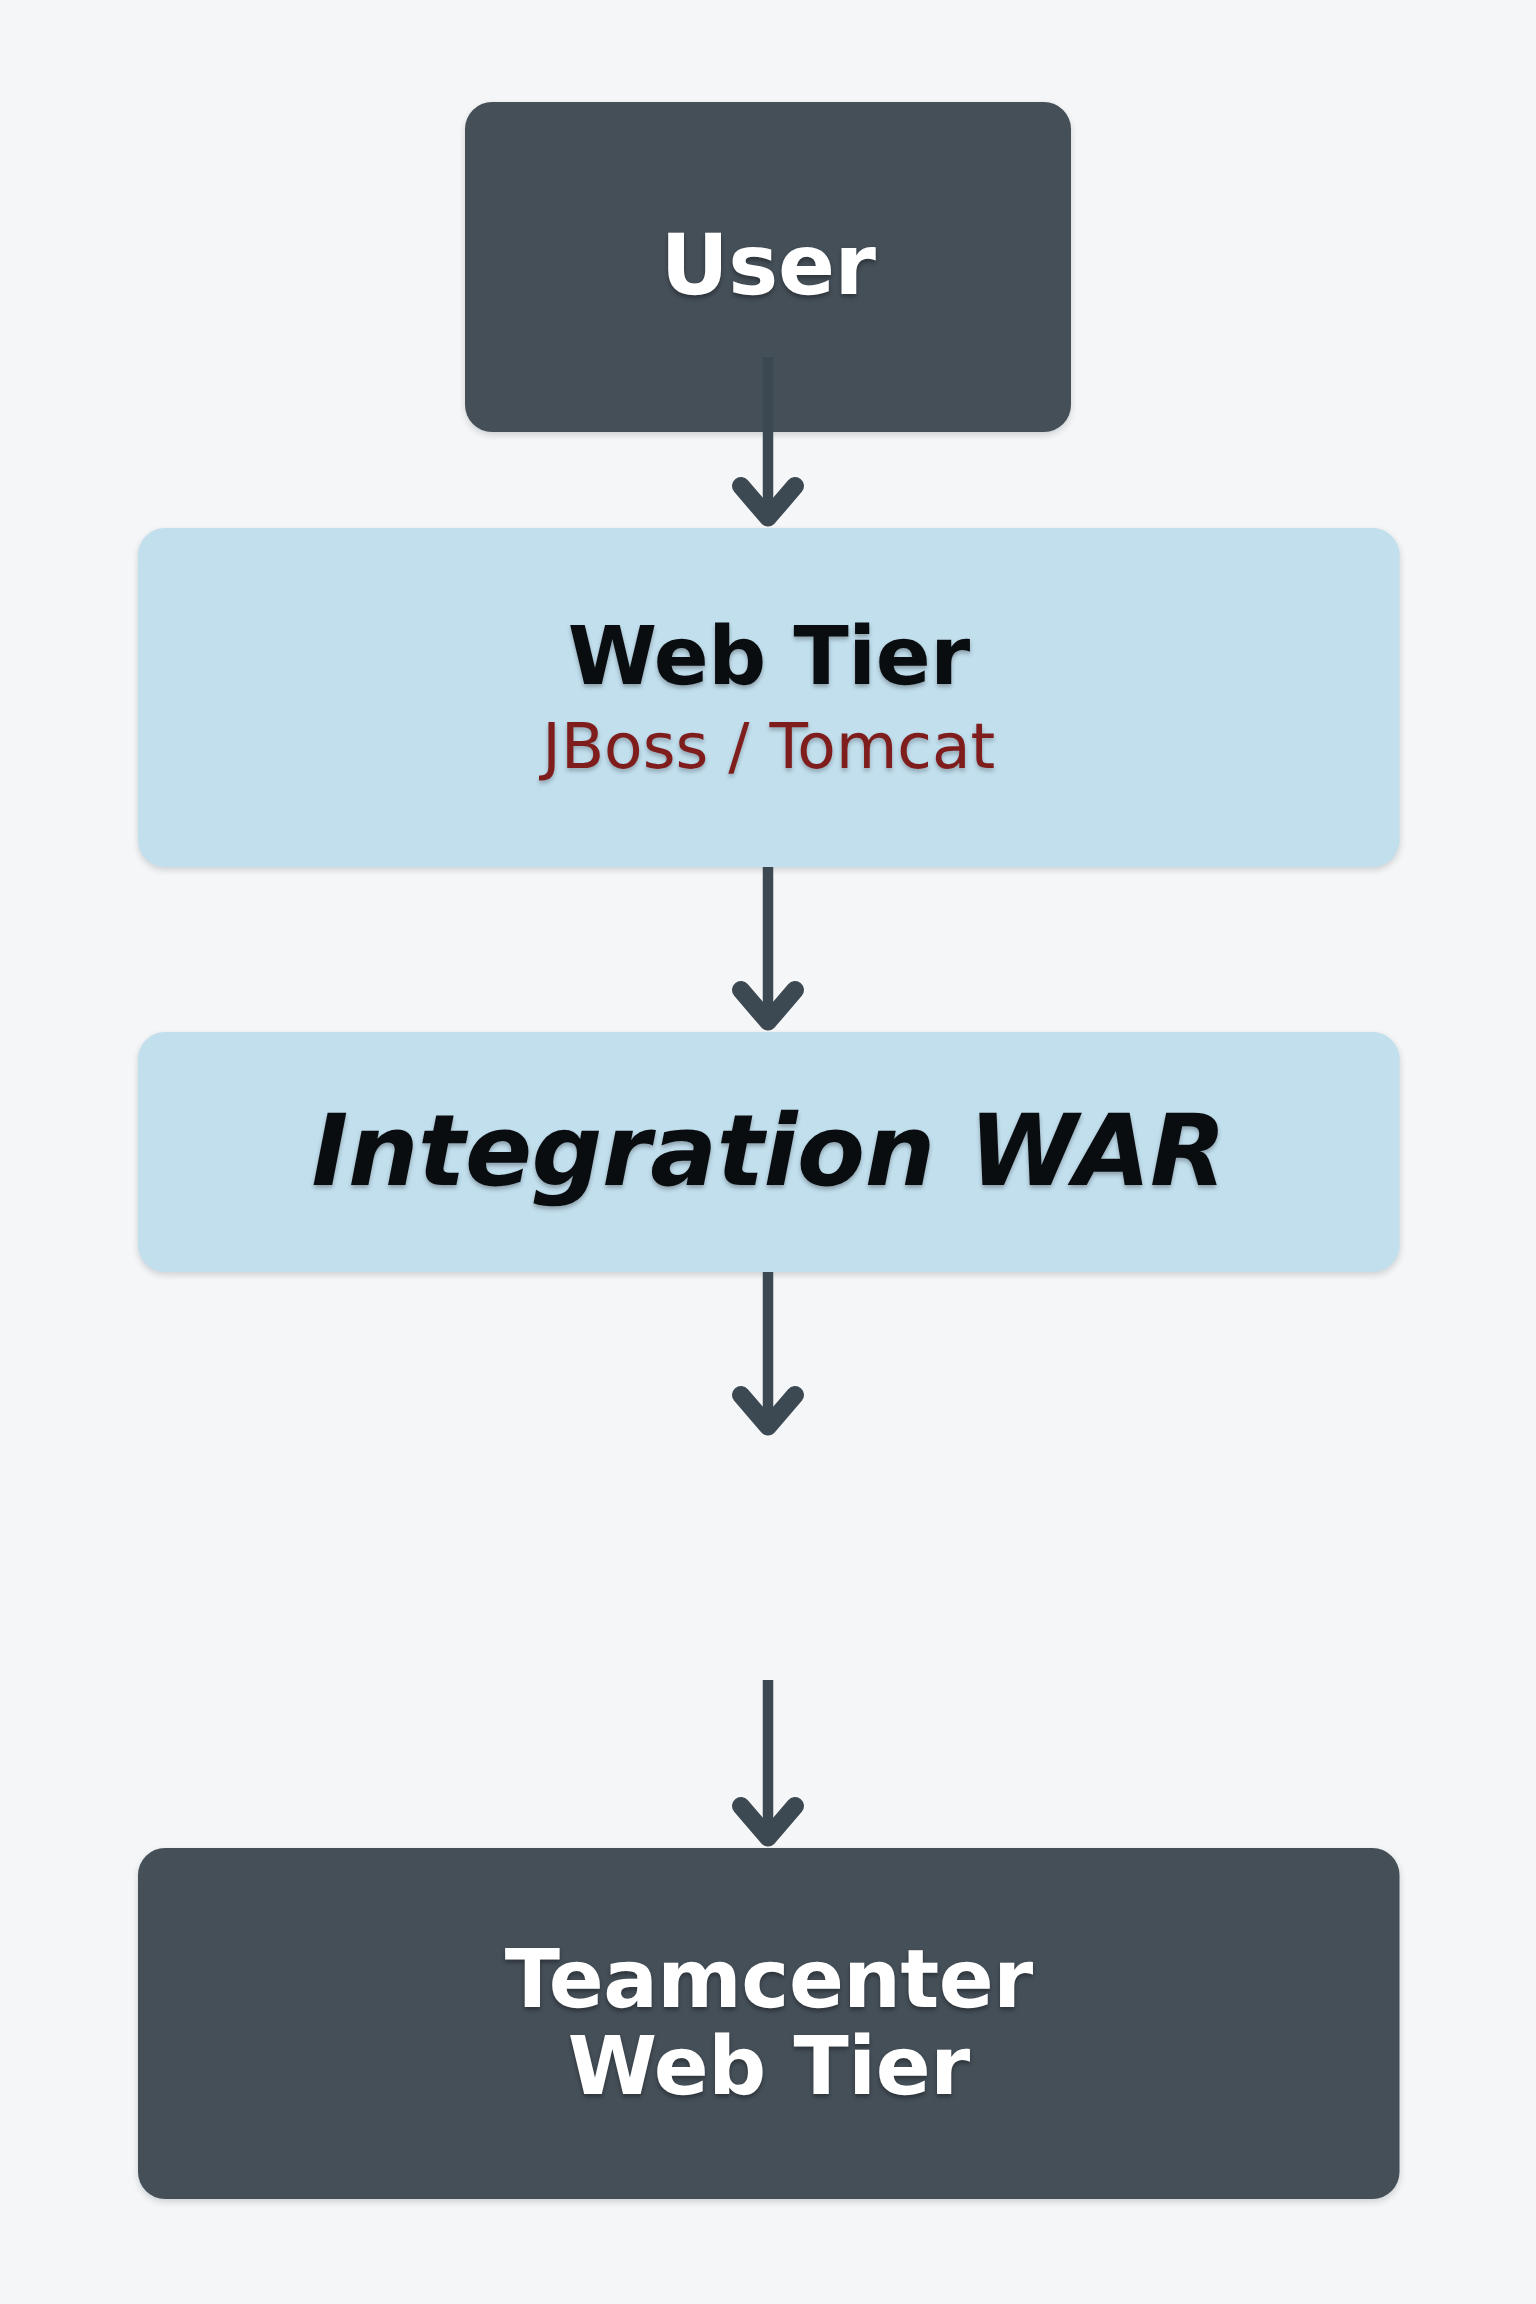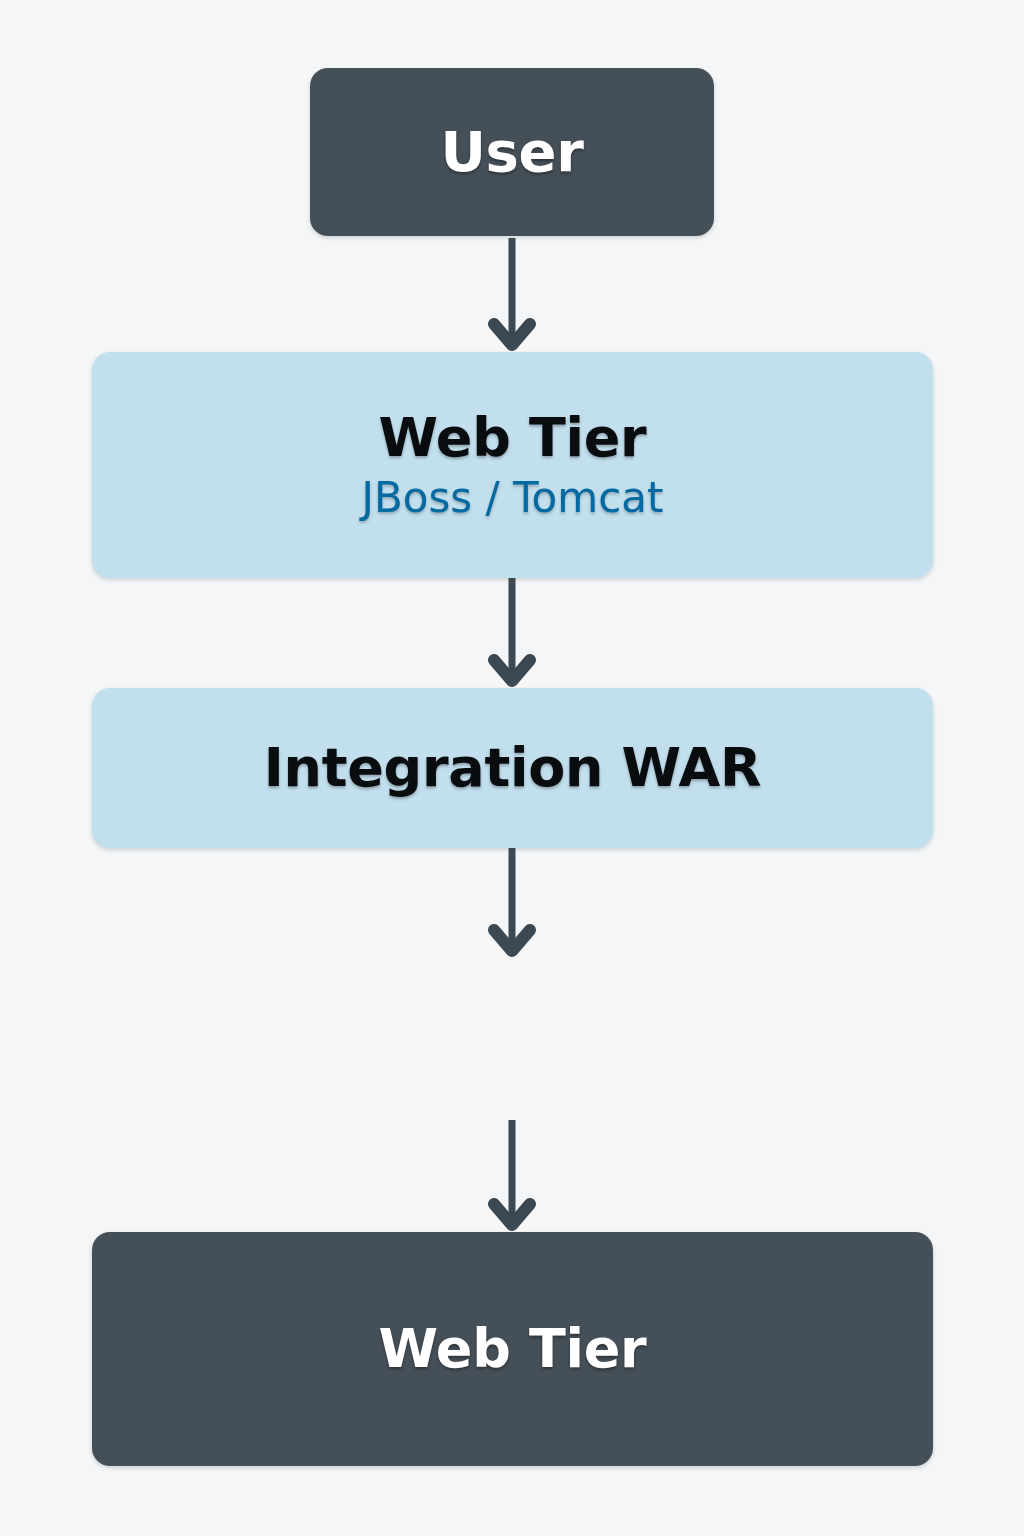--- a/index.html
+++ b/index.html
@@ -54,49 +54,49 @@
   }
 
   .node.light .node-title {
     color: #0a0d10;
     text-shadow: 0 2px 3px rgba(0, 0, 0, 0.28);
   }
 
   .node-subtitle {
     font-weight: normal;
     line-height: 1.1;
-    color: #0369a1;
+    color: #7f1d1d;
     text-shadow: 0 2px 3px rgba(0, 0, 0, 0.25);
   }
 
   
   #node-user {
     left: 310px;
     top: 68px;
     width: 404px;
-    height: 168px;
+    height: 220px;
   }
   #node-user .node-title { font-size: 56px; }
 
   #node-web-tier {
     left: 92px;
     top: 352px;
     width: 841px;
     height: 226px;
   }
   #node-web-tier .node-title { font-size: 54px; margin-bottom: 8px; }
   #node-web-tier .node-subtitle { font-size: 42px; }
 
   #node-integration-war {
     left: 92px;
     top: 688px;
     width: 841px;
     height: 160px;
   }
-  #node-integration-war .node-title { font-size: 54px; }
+  #node-integration-war .node-title { font-size: 66px; font-style: italic; }
 
   #node-external-systems {
     left: 92px;
     top: 958px;
     width: 841px;
     height: 162px;
   }
   #node-external-systems .node-title { font-size: 54px; }
 
   #node-teamcenter {
@@ -162,16 +162,17 @@
 
 
   <div class="arrow" id="arrow-external-to-teamcenter">
     <svg width="1024" height="112" viewBox="0 0 1024 112" xmlns="http://www.w3.org/2000/svg">
       <line x1="512" y1="0" x2="512" y2="102" stroke="#3c4852" stroke-width="7"></line>
       <polyline points="494,84 512,105 530,84" fill="none" stroke="#3c4852" stroke-width="12" stroke-linecap="round" stroke-linejoin="round"></polyline>
     </svg>
   </div>
 
   <div class="node dark" id="node-teamcenter">
+    <div class="node-title">Teamcenter</div>
     <div class="node-title">Web Tier</div>
   </div>
 
 </div>
 
 </body></html>

